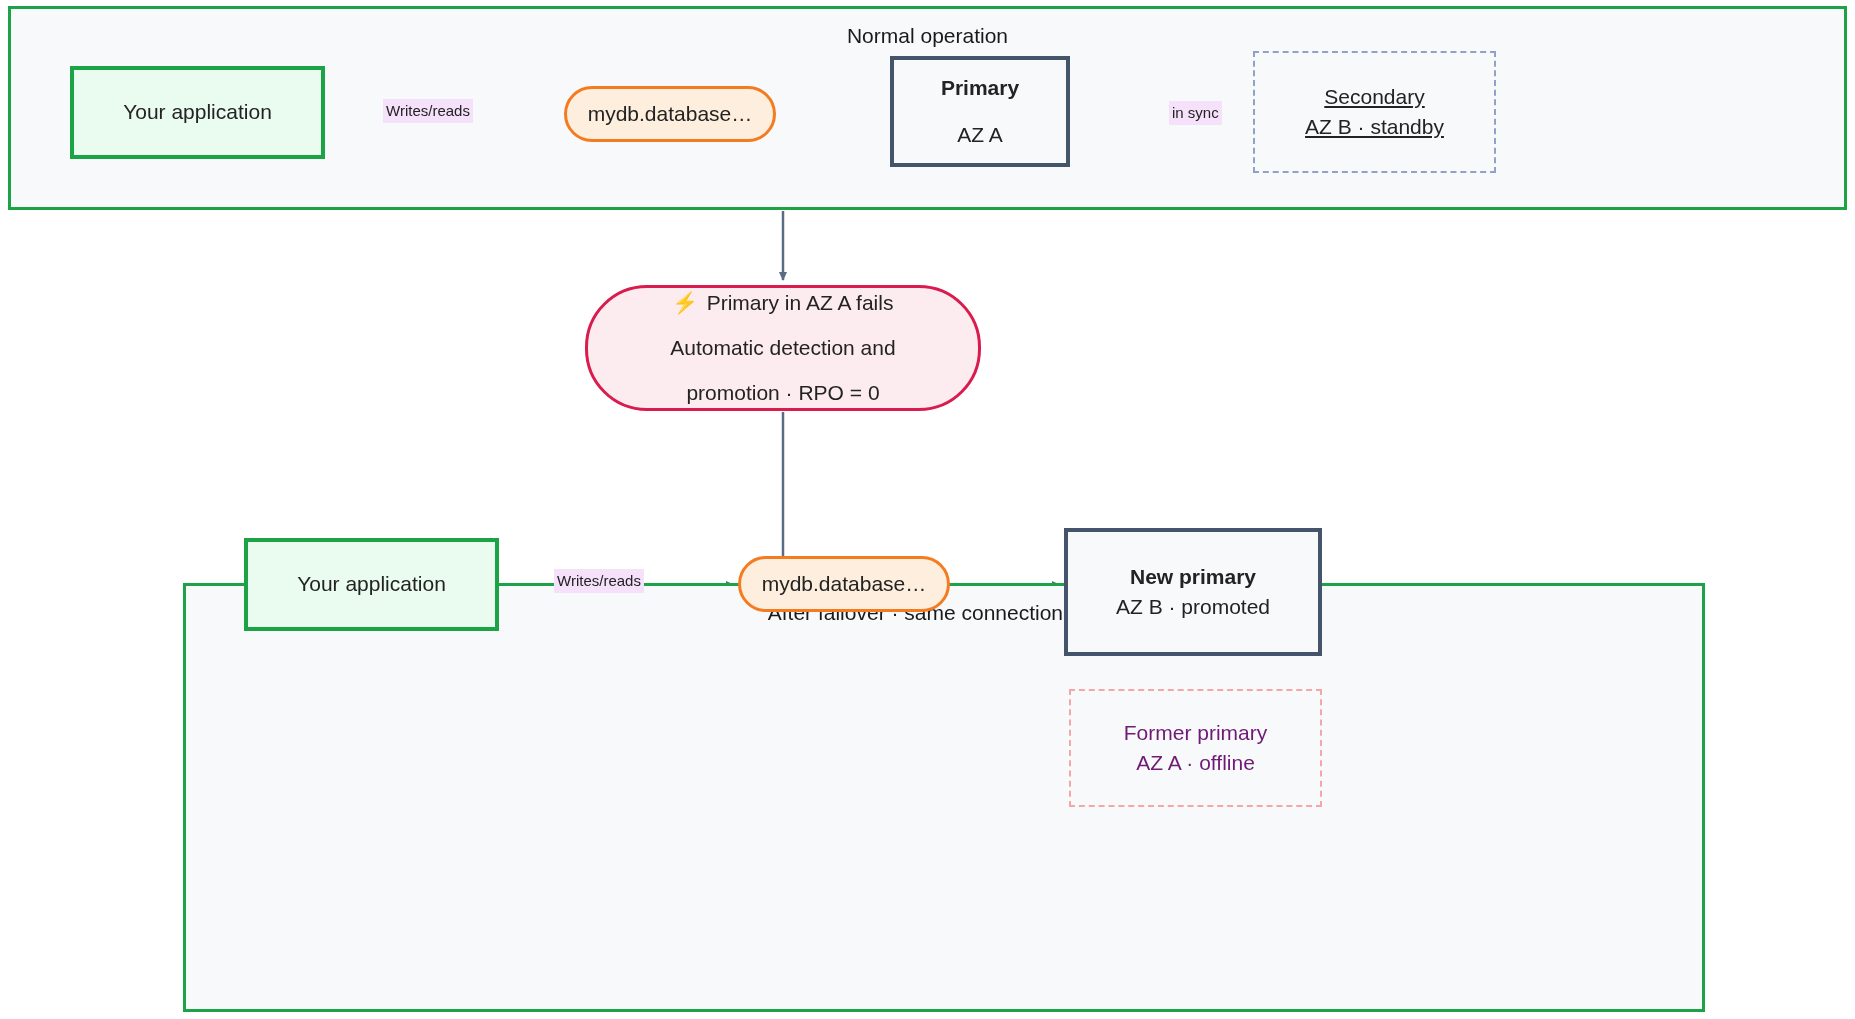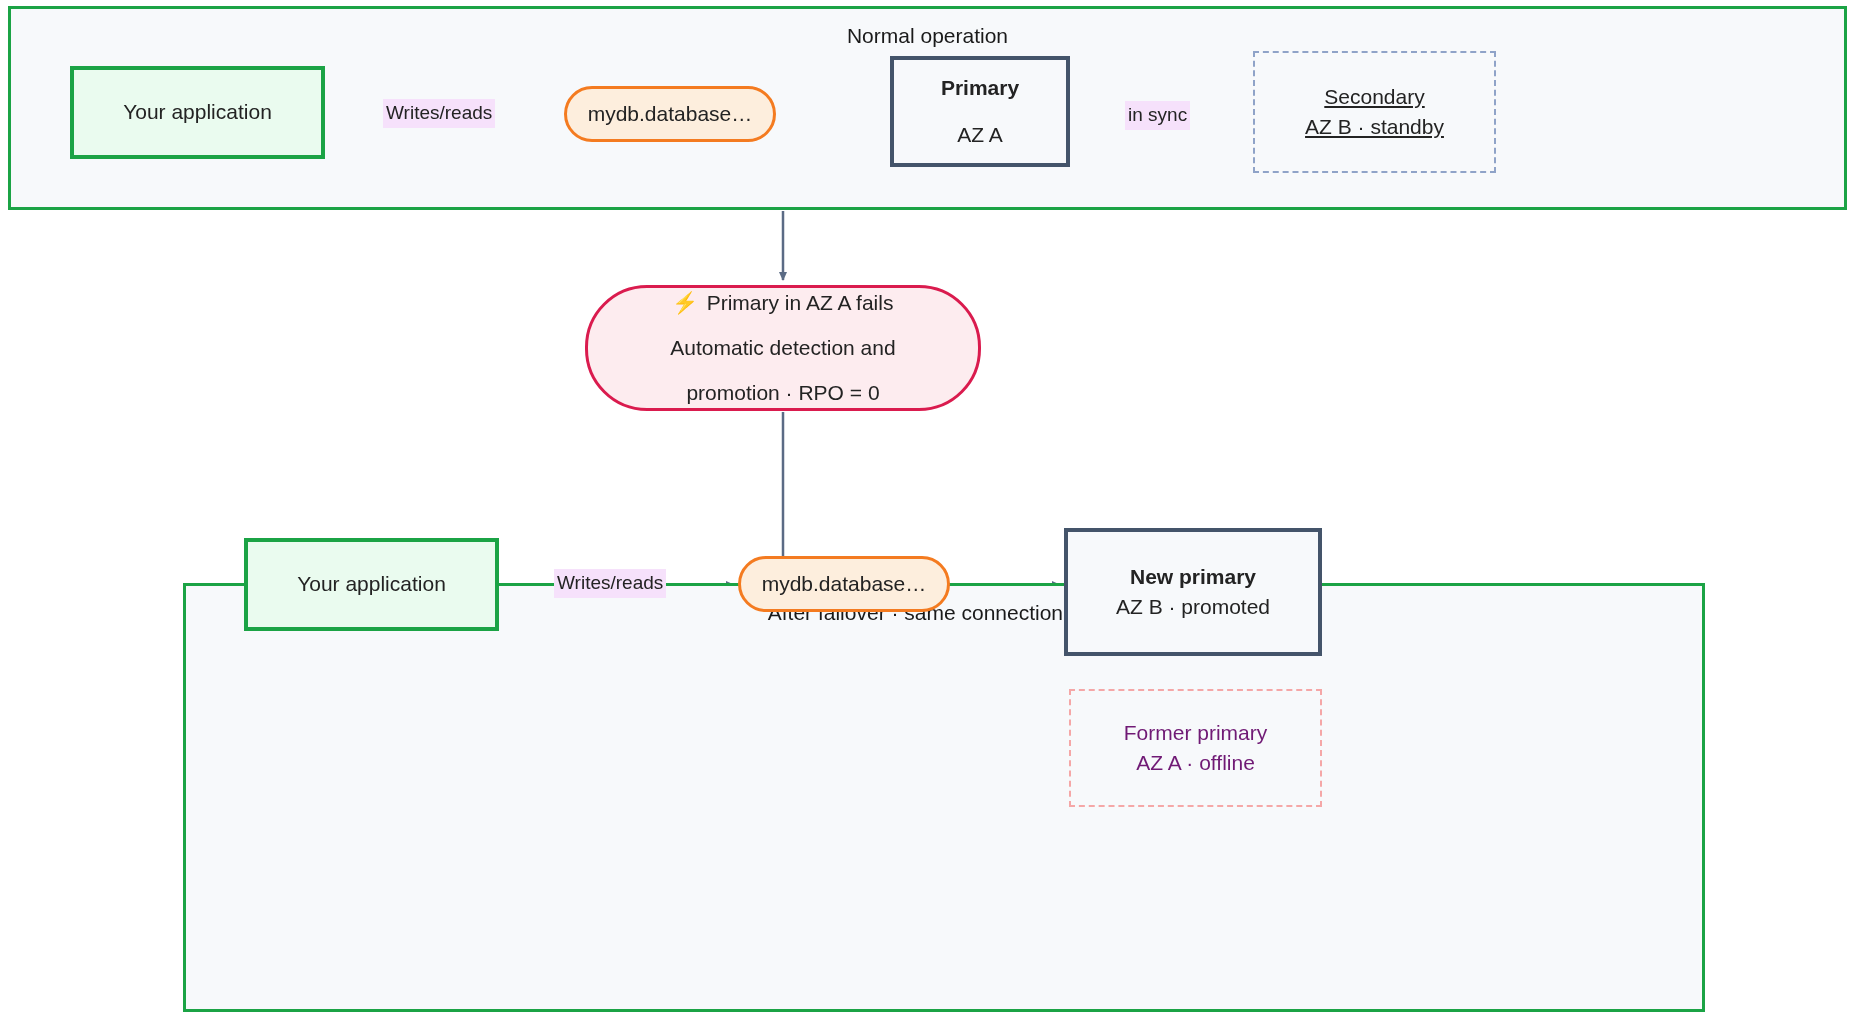--- a/index.html
+++ b/index.html
@@ -135,29 +135,29 @@
   
   #node-app-after      { left: 244px;  top: 538px; width: 255px; height: 93px; }
   #node-endpoint-after { left: 738px;  top: 556px; width: 212px; height: 56px; }
   #node-newprimary     { left: 1064px; top: 528px; width: 258px; height: 128px; }
   #node-formerprimary  { left: 1069px; top: 689px; width: 253px; height: 118px; }
 
   
   .edge-label {
     position: absolute;
     background: #f6e1fb;
-    font-size: 19px;
+    font-size: 15px;
     color: #232323;
     padding: 2px 3px;
     box-sizing: border-box;
     white-space: nowrap;
     line-height: 1.3;
   }
   #label-writes-normal { left: 383px;  top: 99px;  }
-  #label-insync        { left: 1125px; top: 101px; }
+  #label-insync        { left: 1169px; top: 101px; }
   #label-writes-after  { left: 554px;  top: 569px; }
 </style>
 </head>
 <body>
 
 <div class="canvas">
 
   <svg class="wires" viewBox="0 0 1855 1019" xmlns="http://www.w3.org/2000/svg">
     <defs>
       <marker id="arrow" markerWidth="10" markerHeight="10" refX="8" refY="4" orient="auto" markerUnits="userSpaceOnUse">

